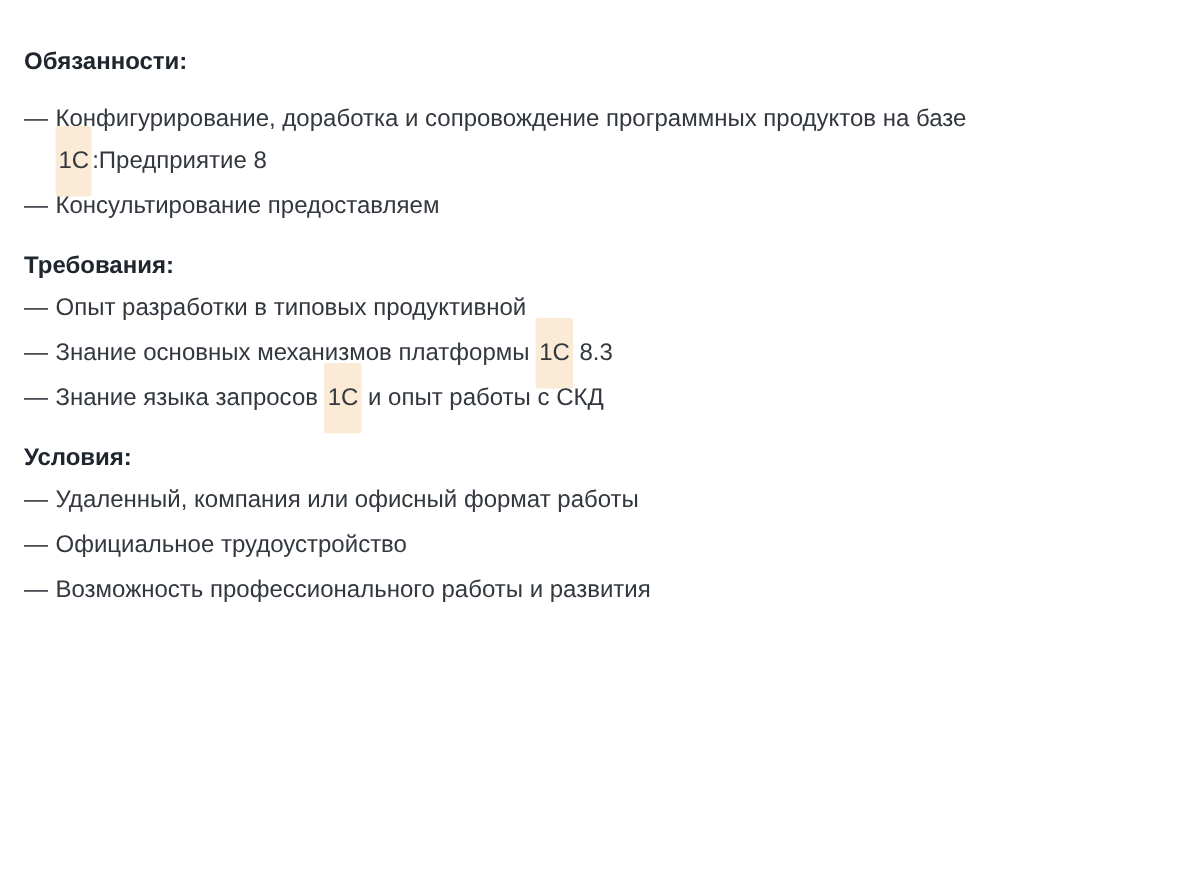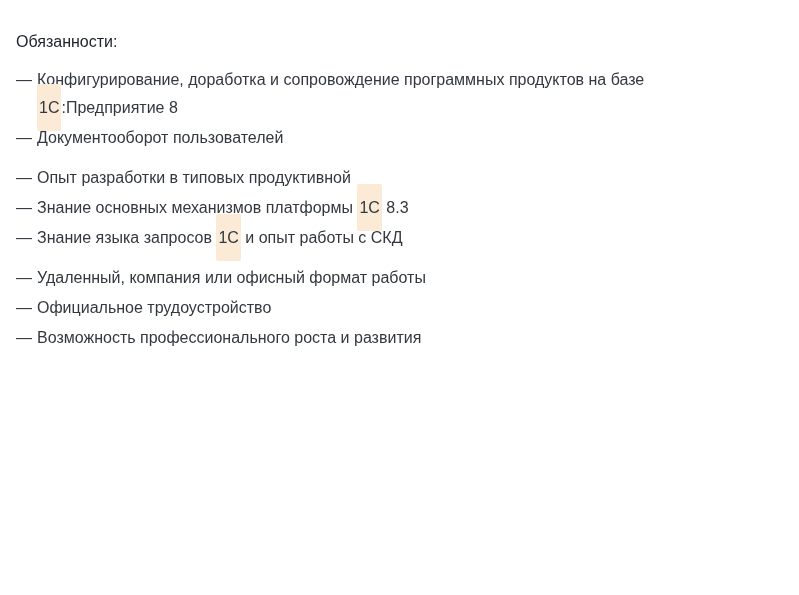--- a/index.html
+++ b/index.html
@@ -28,21 +28,21 @@
   }
   p.para {
     margin: 0 0 12px 0;
     max-width: 752px;
   }
   .section { margin-top: 12px; }
   .section .heading {
     margin: 0;
     font-size: 16px;
     line-height: 28px;
-    font-weight: 400;
+    font-weight: 700;
     color: var(--heading);
   }
   .item-list { margin-top: 0; }
   .section:first-child .item-list { margin-top: 10px; }
   .item {
     display: flex;
     align-items: flex-start;
     margin: 0 0 2px 0;
     max-width: 752px;
   }
@@ -66,50 +66,52 @@
   <div id="sections">
       <section class="section">
         <h3 class="heading">Обязанности:</h3>
         <div class="item-list">
           <div class="item">
             <span class="dash">—</span>
             <span class="item-text">Конфигурирование, доработка и сопровождение программных продуктов на базе <mark class="hl">1С</mark>:Предприятие 8</span>
           </div>
           <div class="item">
             <span class="dash">—</span>
-            <span class="item-text">Документооборот пользователей</span>
+            <span class="item-text">Консультирование предоставляем</span>
           </div>
         </div>
       </section>
       <section class="section">
+        <h3 class="heading">Требования:</h3>
         <div class="item-list">
           <div class="item">
             <span class="dash">—</span>
             <span class="item-text">Опыт разработки в типовых продуктивной</span>
           </div>
           <div class="item">
             <span class="dash">—</span>
             <span class="item-text">Знание основных механизмов платформы <mark class="hl">1С</mark> 8.3</span>
           </div>
           <div class="item">
             <span class="dash">—</span>
             <span class="item-text">Знание языка запросов <mark class="hl">1С</mark> и опыт работы с СКД</span>
           </div>
         </div>
       </section>
       <section class="section">
+        <h3 class="heading">Условия:</h3>
         <div class="item-list">
           <div class="item">
             <span class="dash">—</span>
             <span class="item-text">Удаленный, компания или офисный формат работы</span>
           </div>
           <div class="item">
             <span class="dash">—</span>
             <span class="item-text">Официальное трудоустройство</span>
           </div>
           <div class="item">
             <span class="dash">—</span>
-            <span class="item-text">Возможность профессионального роста и развития</span>
+            <span class="item-text">Возможность профессионального работы и развития</span>
           </div>
         </div>
       </section>
     </div>
 </main>
 
 </body></html>

